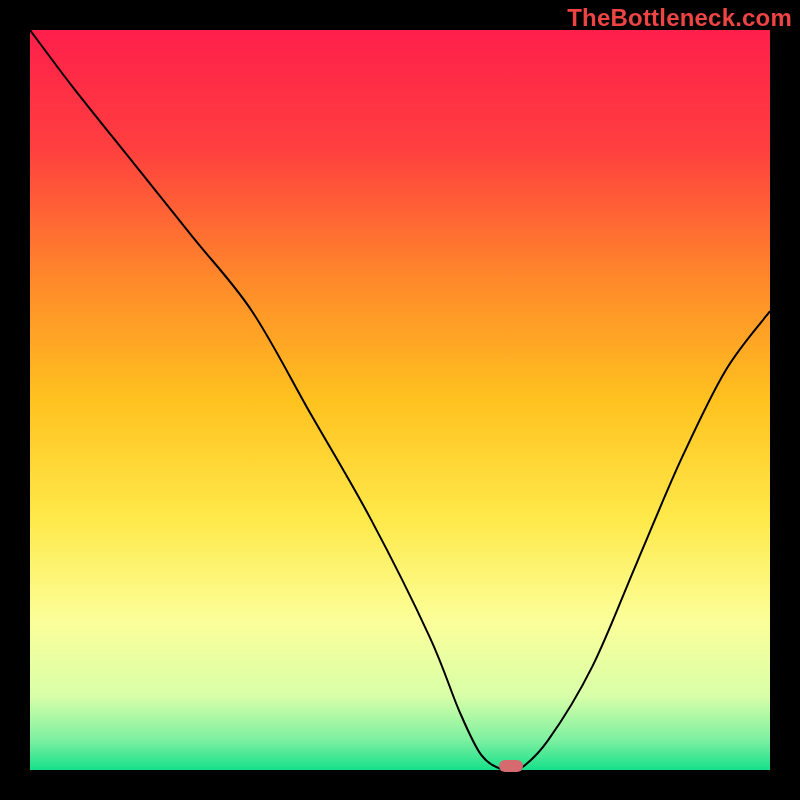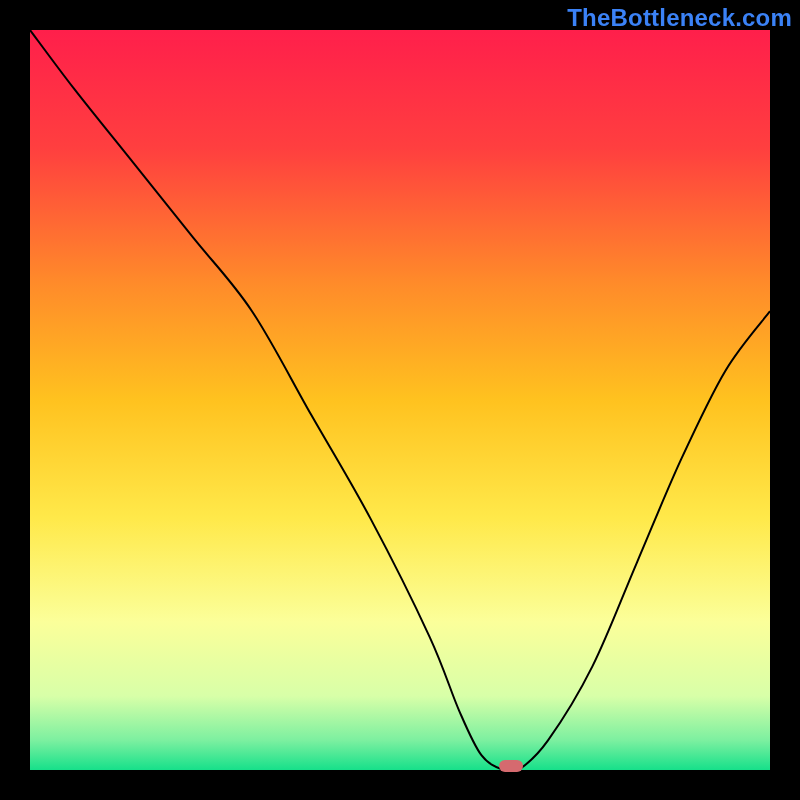--- a/index.html
+++ b/index.html
@@ -24,21 +24,21 @@
     left: 30px;
     top: 30px;
     width: 740px;
     height: 740px;
     
   }
   .watermark {
     position: absolute;
     top: 4px;
     right: 8px;
-    color: #3b82f6;
+    color: #ef4444;
     font-size: 24px;
     font-weight: 600;
     letter-spacing: 0.2px;
     user-select: none;
   }
   svg.curve {
     position: absolute;
     left: 0;
     top: 0;
     width: 740px;

